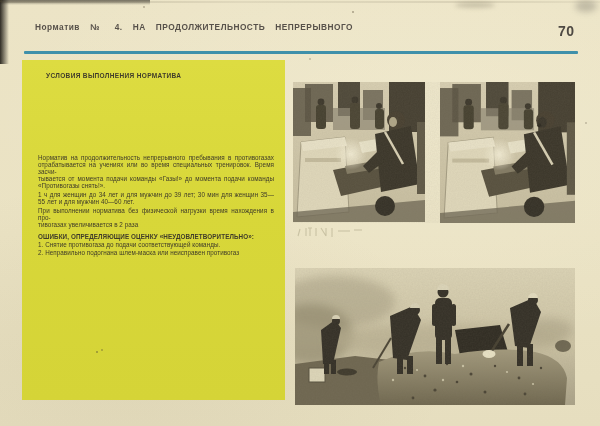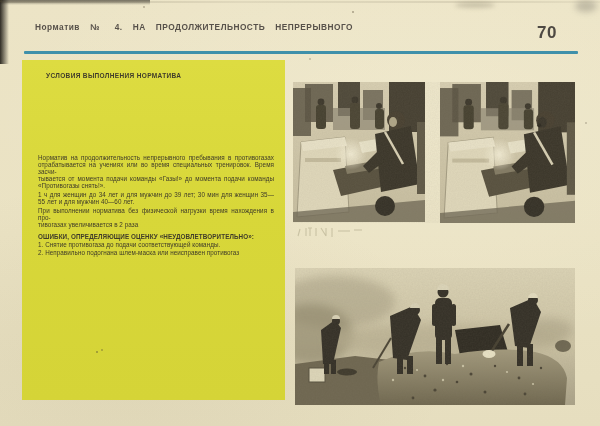--- a/index.html
+++ b/index.html
@@ -26,22 +26,22 @@
     background:rgba(120,112,92,.30);filter:blur(2px);}
   .specks{position:absolute;left:0;top:0;width:2px;height:2px;border-radius:50%;
     background:rgba(80,72,52,.5);
     box-shadow:352px 11px 0 rgba(80,72,52,.45), 143px 6px 0 rgba(80,72,52,.35),
                96px 351px 0 rgba(80,72,52,.5), 101px 349px 0 rgba(80,72,52,.4),
                585px 122px 0 rgba(80,72,52,.3), 309px 58px 0 rgba(80,72,52,.3);}
   
   .title{position:absolute;left:35px;top:22px;width:318px;
     font-size:8.3px;font-weight:bold;line-height:10.8px;letter-spacing:.5px;word-spacing:2.5px;
     color:#57514a;}
-  .pageno{position:absolute;left:537px;top:23px;width:30px;
-    font-size:17px;font-weight:bold;color:#4e4943;letter-spacing:.5px;}
+  .pageno{position:absolute;left:558px;top:23px;width:30px;
+    font-size:14px;font-weight:bold;color:#4e4943;letter-spacing:.5px;}
   .rule{position:absolute;left:24px;top:51px;width:554px;height:2.5px;background:#3f90aa;border-radius:1px;}
   
   .panel{position:absolute;left:22px;top:60px;width:263px;height:340px;
     background:linear-gradient(180deg,#dddc41 0%,#d8d739 45%,#d5d437 100%);}
   .panel-heading{position:absolute;left:24px;top:12px;width:220px;
     font-size:6.5px;font-weight:bold;letter-spacing:.35px;color:#403c2a;}
   .panel-body{position:absolute;left:16px;top:94px;width:236px;
     font-size:6.3px;line-height:7.1px;letter-spacing:.05px;color:#3f3b29;}
   .tline{text-align:justify;text-align-last:justify;}
   .lastline{text-align-last:left;}

